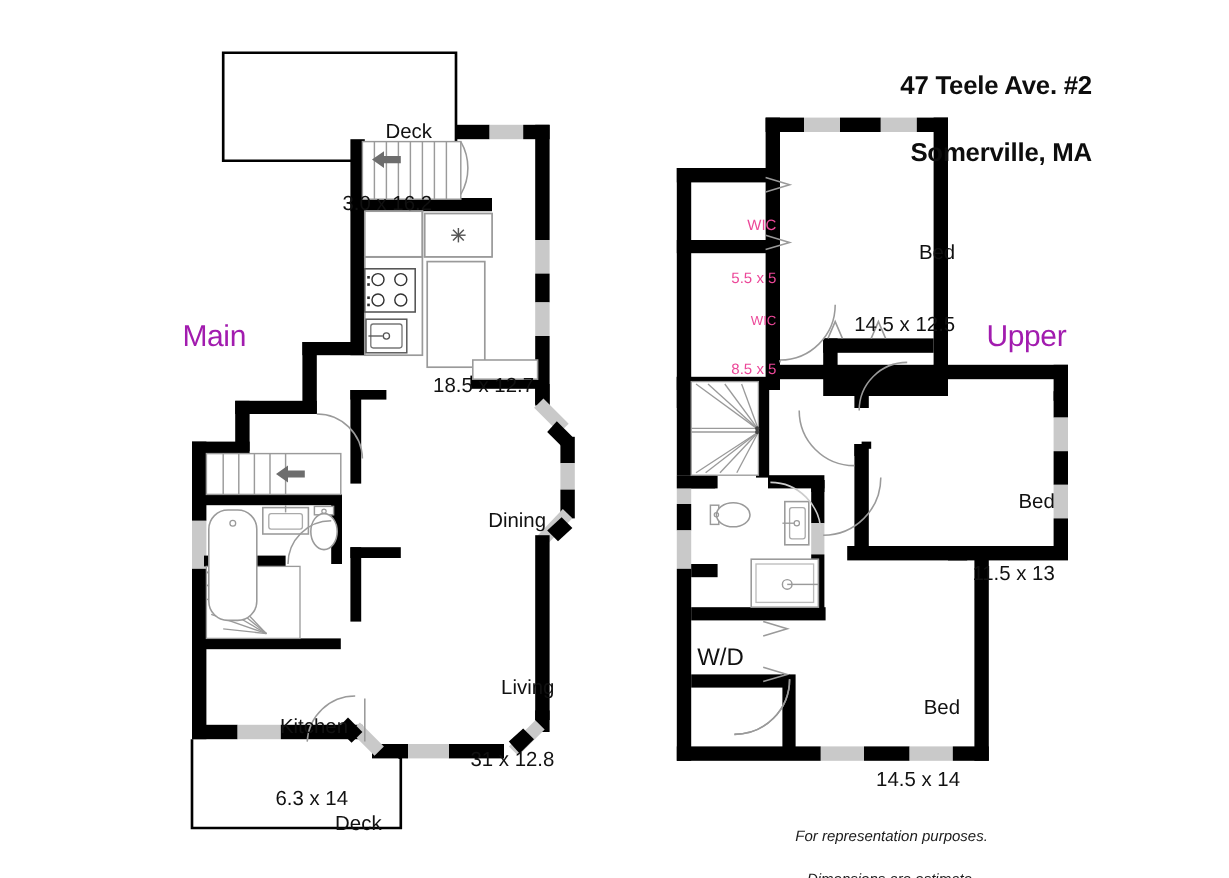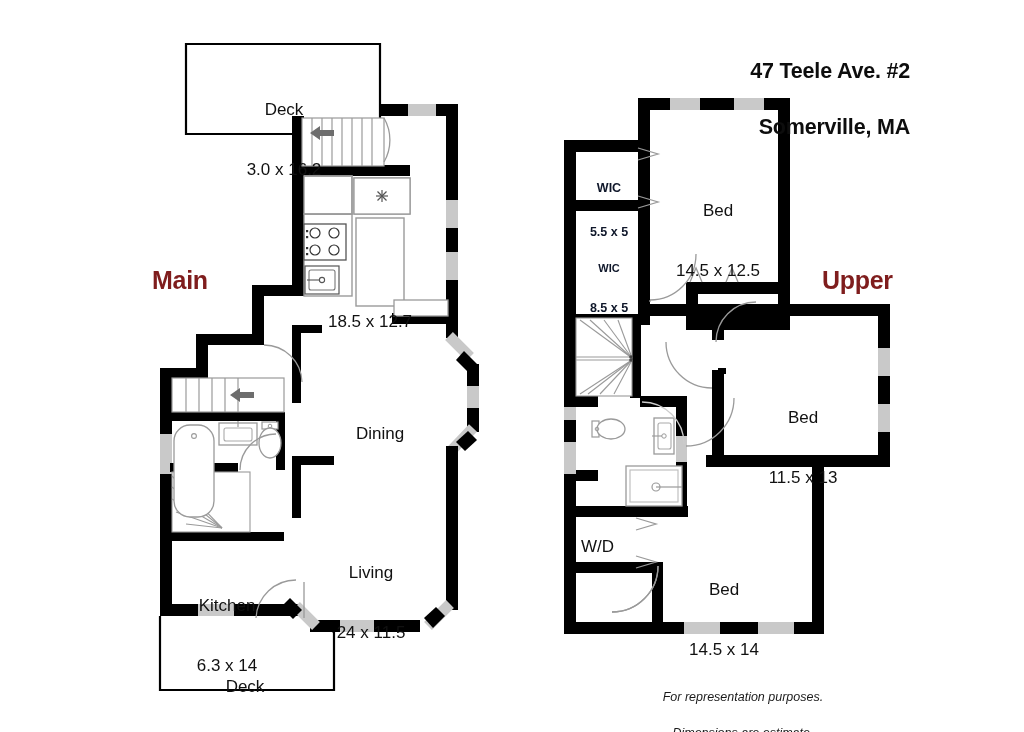--- a/index.html
+++ b/index.html
@@ -26,53 +26,53 @@
     position: absolute;
     left: 0; top: 0;
     width: 1024px;
     height: 732px;
     display: block;
   }
   
   .txt {
     position: absolute;
     white-space: pre;
-    text-align: center;
+    text-align: right;
     line-height: 1.18;
   }
   .addr {
     font-weight: bold;
     font-size: 21.5px;
     letter-spacing: -0.2px;
     text-align: right;
     line-height: 1.30;
     color: #0d0d0d;
   }
   .floor-label {
-    font-weight: bold;
+    font-weight: normal;
     font-size: 25px;
     letter-spacing: -0.3px;
-    color: #7f1d1d;
+    color: #a21caf;
   }
   .room {
     font-size: 17px;
     font-weight: 400;
     color: #111;
   }
   .room .nm { display:block; }
   .room .dim { display:block; }
   .room-sm {
     font-size: 12.5px;
-    font-weight: 700;
-    color: #0f172a;
+    font-weight: 400;
+    color: #ec4899;
   }
   .room-sm .nm { display:block; }
   .room-sm .dim { display:block; font-size: 12.5px;}
   .wd-label {
-    font-size: 17px;
+    font-size: 20px;
     color: #111;
   }
   .disclaimer {
     font-size: 12.5px;
     font-style: italic;
     line-height: 1.45;
     color: #1a1a1a;
     text-align: center;
   }
 </style>
@@ -434,23 +434,23 @@
   </div>
 
   <div class="txt room" style="left:295px; top:272px; width:150px;">
     <span class="dim">18.5 x 12.7</span>
   </div>
 
   <div class="txt room" style="left:305px; top:384px; width:150px;">
     <span class="nm">Dining</span>
   </div>
 
-  <div class="txt room" style="left:296px; top:523px; width:150px;">
+  <div class="txt room" style="left:312px; top:523px; width:150px;">
     <span class="nm">Living</span>
-    <span class="dim">24 x 11.5</span>
+    <span class="dim">31 x 12.8</span>
   </div>
 
   <div class="txt room" style="left:164px; top:556px; width:126px;">
     <span class="nm">Kitchen</span>
     <span class="dim">6.3 x 14</span>
   </div>
 
   <div class="txt room" style="left:172px; top:637px; width:146px;">
     <span class="nm">Deck</span>
     

